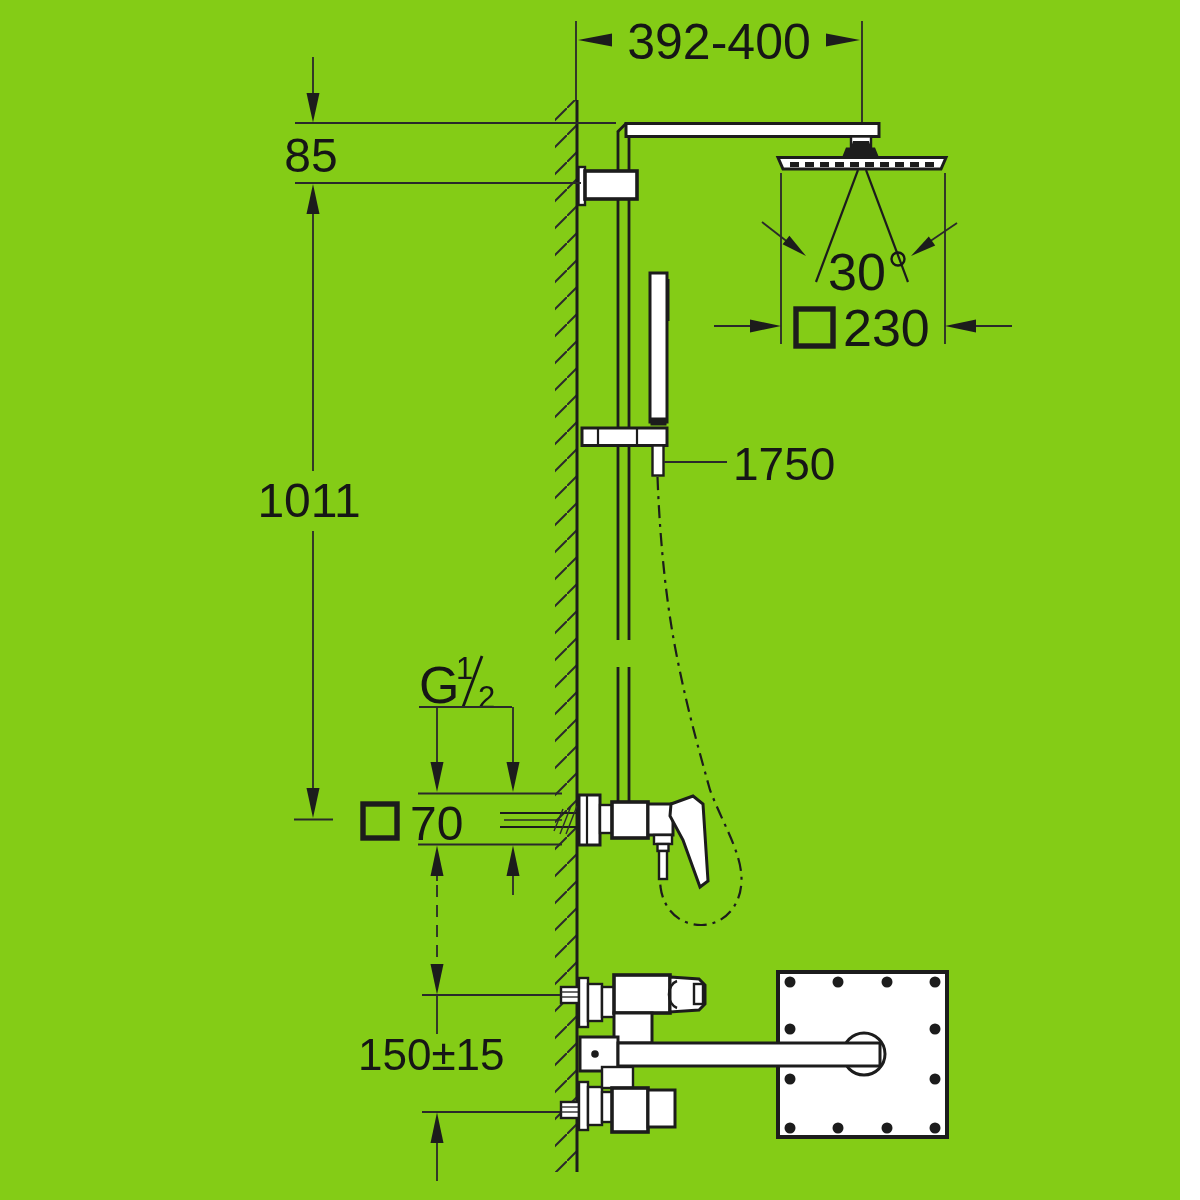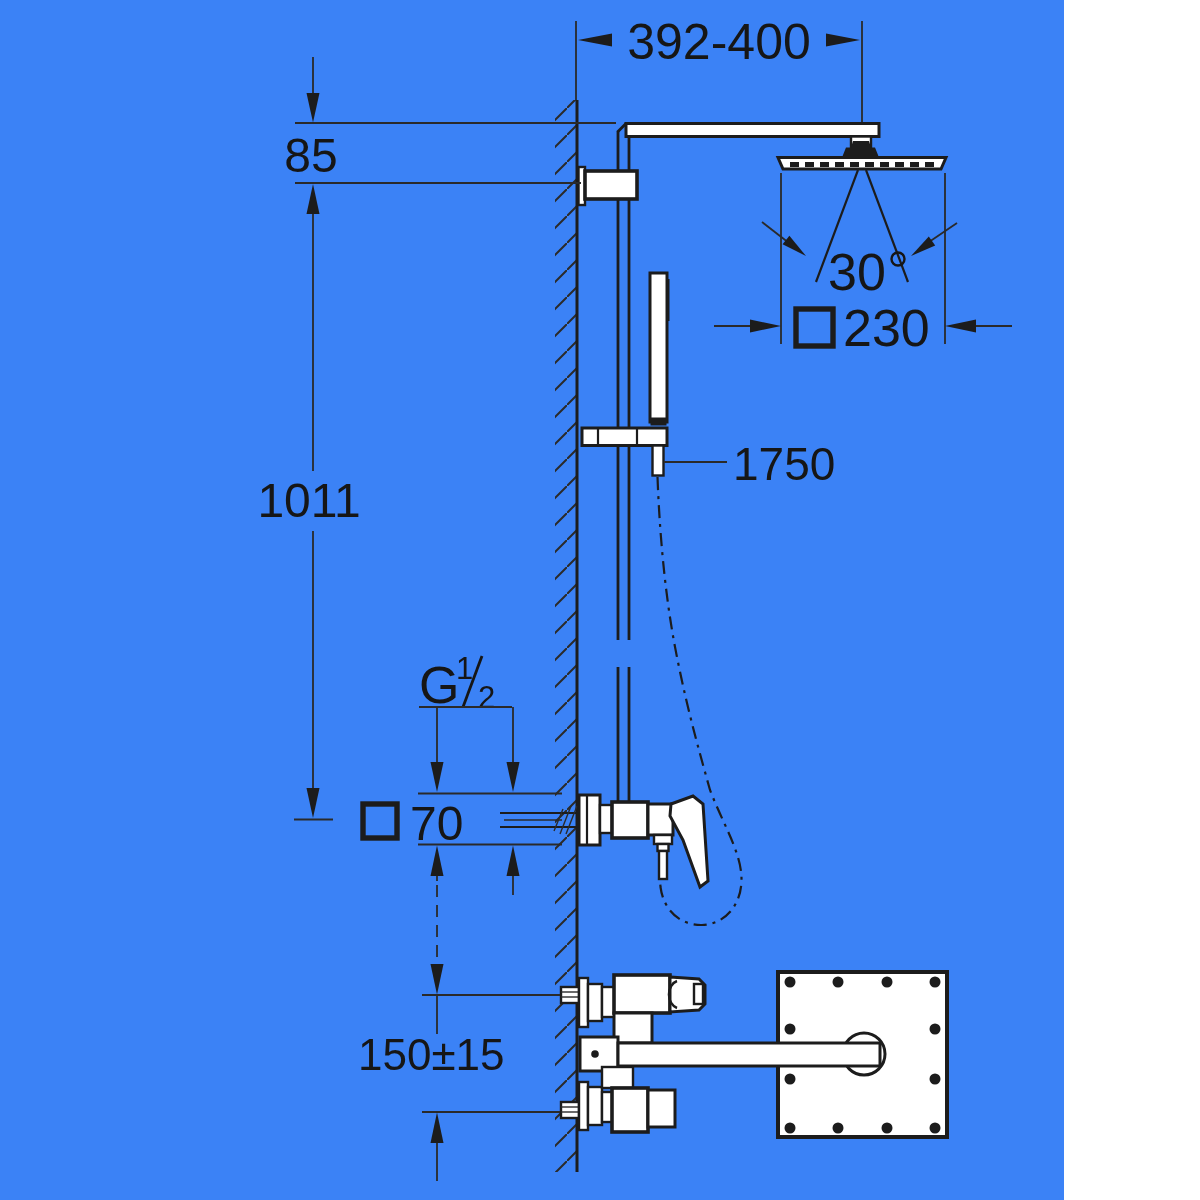--- a/index.html
+++ b/index.html
@@ -1,16 +1,16 @@
 <!DOCTYPE html>
 <html><head>
 <meta charset="utf-8">
 <style>
   html,body{margin:0;padding:0;background:#ffffff;}
-  .stage{width:1064px;height:1200px;position:relative;background:#3b82f6;overflow:hidden;}
+  .stage{width:1180px;height:1200px;position:relative;background:#84cc16;overflow:hidden;}
   svg{display:block;}
   
   .obj{stroke:#1c1c1c;stroke-width:3;fill:#ffffff;}
   .objthick{stroke:#1c1c1c;stroke-width:3.6;fill:#ffffff;}
   .objthin{stroke:#1c1c1c;stroke-width:2.4;fill:#ffffff;}
   .ln{stroke:#1c1c1c;stroke-width:2.8;fill:none;}
   .ln2{stroke:#1c1c1c;stroke-width:2.2;fill:none;}
   .dim{stroke:#2a2a2a;stroke-width:1.8;fill:none;}
   .dimthin{stroke:#2a2a2a;stroke-width:1.4;fill:none;}
   .fill{fill:#1c1c1c;stroke:none;}

